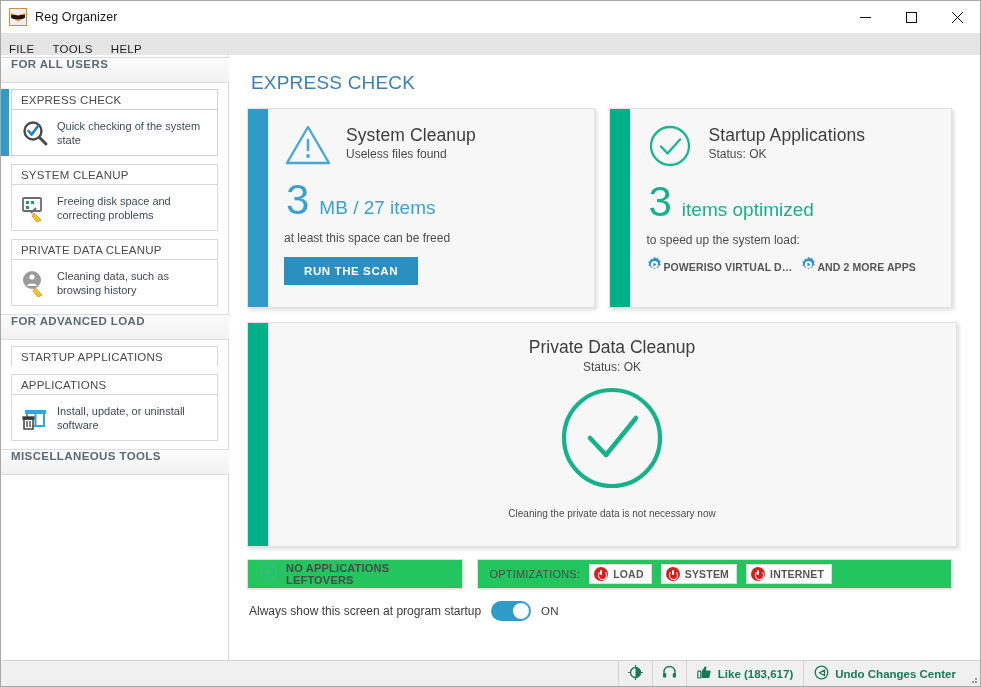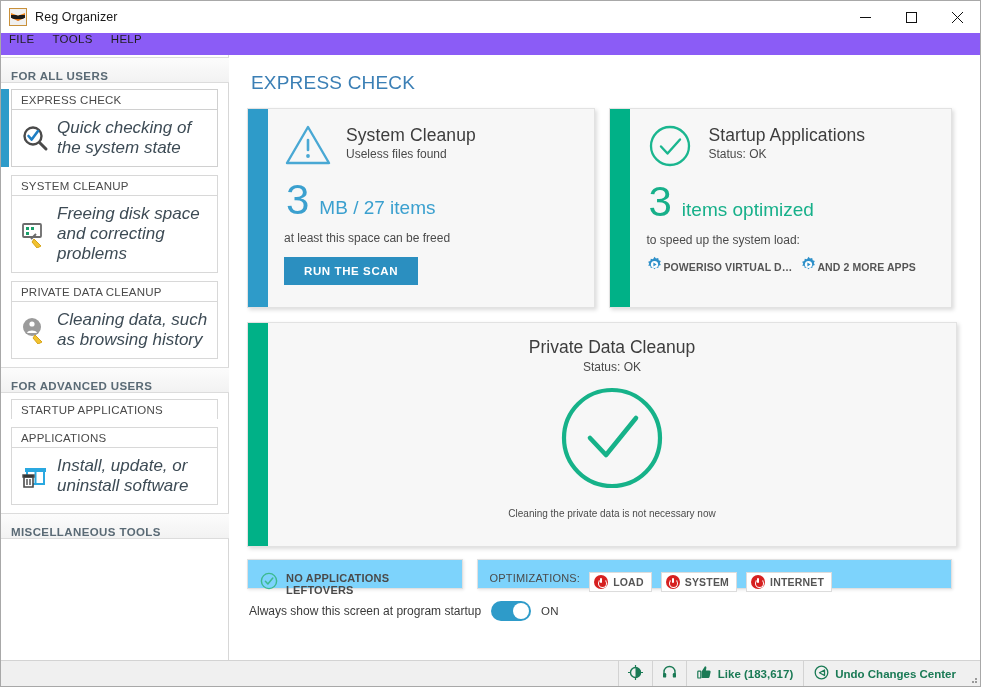--- a/index.html
+++ b/index.html
@@ -47,23 +47,23 @@
   .win-btn {
     width: 46px; height: 32px;
     display: flex; align-items: center; justify-content: center;
     color: #111; cursor: default;
   }
   .win-btn svg { display: block; }
 
   
   .menubar {
     height: 22px; flex: 0 0 22px;
-    display: flex; align-items: flex-start;
+    display: flex; align-items: flex-end;
     padding-left: 8px; gap: 18px;
-    background: #8b5cf6;
+    background: #e5e5e5;
   }
   .menu-item {
     font-size: 11.5px; color: #1f1f1f;
     letter-spacing: .3px; cursor: default;
   }
 
   
   .body {
     flex: 1 1 auto; display: flex; min-height: 0;
     position: relative;
@@ -76,21 +76,21 @@
     border-right: 1px solid #d7d7d7;
     position: relative;
     padding-top: 2px;
   }
   .side-header {
     height: 26px;
     background: linear-gradient(#fcfcfc,#f2f2f2);
     border: 1px solid #dcdcdc; border-left: none;
     border-radius: 0 3px 3px 0;
     width: 260px;
-    display: flex; align-items: flex-end;
+    display: flex; align-items: flex-start;
     padding: 0 10px 0 10px;
     margin-bottom: 6px;
     cursor: default;
   }
   .side-header .lbl {
     font-size: 11.5px; font-weight: bold;
     color: #5a6a75; letter-spacing: .4px;
   }
   .side-header .chev { margin-left: auto; color:#8c9aa3; display:flex; }
   .group { margin: 0 10px 0 10px; }
@@ -105,21 +105,21 @@
   }
   .sec-body {
     border: 1px solid #d8d8d8;
     background: #fff;
     display: flex; align-items: center; gap: 8px;
     padding: 8px 8px 8px 9px;
     min-height: 47px;
     cursor: default;
   }
   .sec-body .txt {
-    font-size: 17px; color: #3d4b55; line-height: 20px; font-style: italic;
+    font-size: 11px; color: #3d4b55; line-height: 14px;
   }
   .selbar {
     position: absolute; left: -10px; top: 0; bottom: 0;
     width: 8px; background: #2e9bc9;
   }
   .card-sec.selected .sec-title,
   .card-sec.selected .sec-body { border-color:#d0d0d0; }
   .ic { width: 28px; height: 28px; flex: 0 0 28px; position: relative; }
 
   
@@ -187,24 +187,24 @@
     padding-top: 14px;
   }
   .p-private h2 { font-size: 17.5px; font-weight: normal; color: #3d3d3d; }
   .p-private .sub { font-size: 12px; color: #4a4a4a; margin-top: 2px; }
   .bigcheck { margin-top: 12px; }
   .p-private .foot { font-size: 10px; color: #4b4b4b; margin-top: 14px; }
 
   
   .badges { display: flex; gap: 14px; margin-top: 12px; }
   .badge-box {
-    background:#7dd3fc; border:1px solid #e0e0e0;
+    background:#22c55e; border:1px solid #e0e0e0;
     box-shadow: 1px 1px 3px rgba(0,0,0,.10);
-    display:flex; height:30px;
-    padding: 12px 12px;
+    display:flex; align-items:center; height:30px;
+    padding: 0 12px;
   }
   .b-left { width: 217px; gap: 8px; }
   .b-left .lbl { font-size:11px; font-weight:bold; color:#4a4a4a; letter-spacing:.2px; }
   .b-right { width: 479px; gap: 9px; }
   .b-right .caption { font-size:11px; font-weight:normal; color:#4a4a4a; letter-spacing:.2px; }
   .opt {
     display:flex; align-items:center; gap:5px;
     border:1px solid #dcdcdc; background:#fff;
     height:20px; padding: 0 7px 0 4px; cursor: default;
   }
@@ -346,21 +346,21 @@
                 <path d="M6 17c1.2-3.2 8.8-3.2 10 0z" fill="#fff"></path>
                 <path d="M14 19l7 7-4 2-5-6z" fill="#f2c230" stroke="#d6a418" stroke-width="1"></path>
               </svg>
             </span>
             <span class="txt">Cleaning data, such as browsing history</span>
           </div>
         </div>
       </div>
 
       <div class="side-header" style="margin-top:6px">
-        <span class="lbl">FOR ADVANCED USERS</span>
+        <span class="lbl">FOR ADVANCED LOAD</span>
         <span class="chev">
           <svg width="14" height="9" viewBox="0 0 14 9">
               <path d="M1 1l6 6 6-6" fill="none" stroke="#98a4ad" stroke-width="1.4"></path>
             </svg>
         </span>
       </div>
       <div class="group">
         <div class="card-sec">
           <div class="sec-title">STARTUP APPLICATIONS</div>
         </div>

